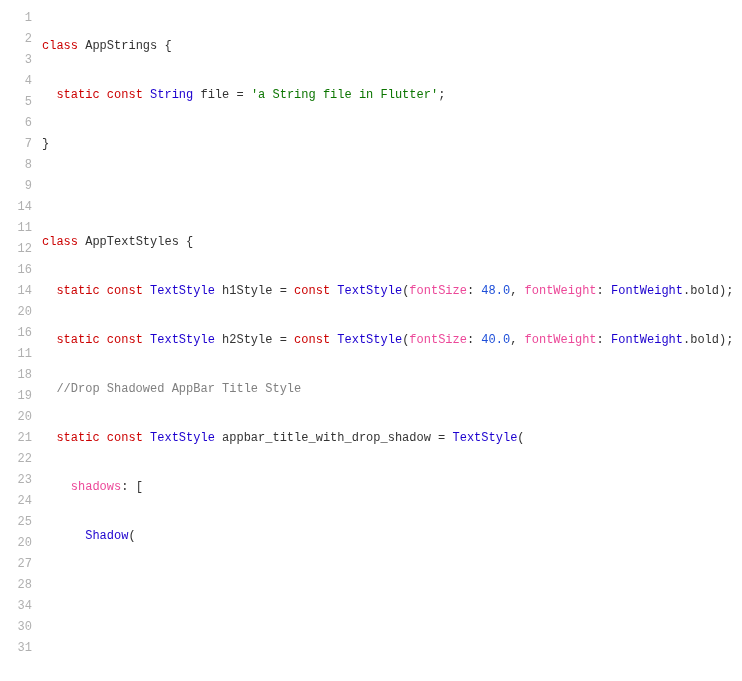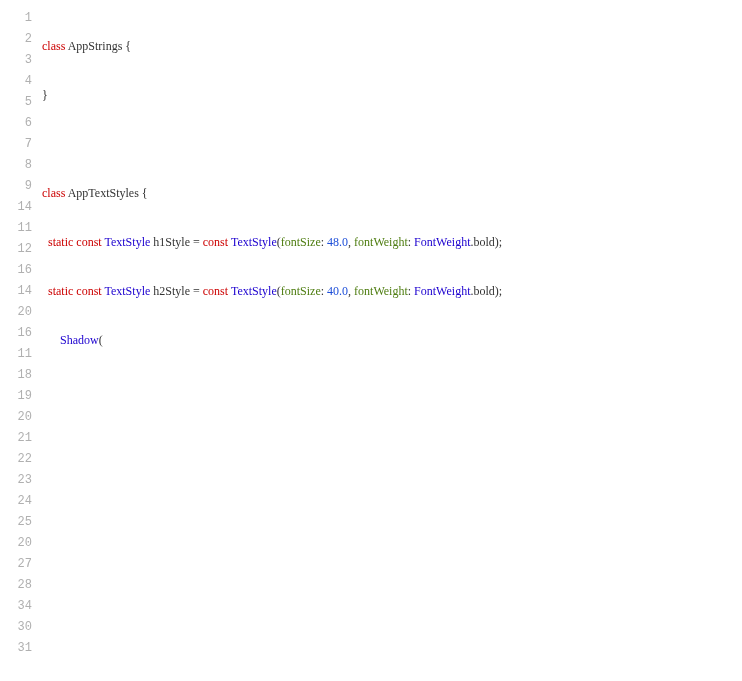--- a/index.html
+++ b/index.html
@@ -26,29 +26,28 @@
     height: 21px;
     line-height: 21px;
   }
   .code {
     flex: 1;
     white-space: pre;
   }
   .line {
     height: 21px;
     line-height: 21px;
-    font-family: Liberation Serif, serif;
   }
   .kw { color: #cc0000; }        
   .type { color: #1c00cf; }      
   .str { color: #0b7500; }       
   .num { color: #1d4ed8; }       
   .comment { color: #808080; }   
   .plain { color: #333333; }
-  .prop { color: #4d7c0f; }
+  .prop { color: #ec4899; }
 </style>
 </head>
 <body>
 
 <div class="editor">
   <div class="gutter">
     <div>1</div>
     <div>2</div>
     <div>3</div>
     <div>4</div>
@@ -76,25 +75,29 @@
     <div>20</div>
     <div>27</div>
     <div>28</div>
     <div>34</div>
     <div>30</div>
     <div>31</div>
   </div>
 
   <div class="code">
     <div class="line"><span class="kw">class</span> <span class="plain">AppStrings</span><span class="plain"> {</span></div>
+    <div class="line">  <span class="kw">static</span> <span class="kw">const</span> <span class="type">String</span> <span class="plain">file</span><span class="plain"> = </span><span class="str">'a String file in Flutter'</span><span class="plain">;</span></div>
     <div class="line"><span class="plain">}</span></div>
     <div class="line"></div>
     <div class="line"><span class="kw">class</span> <span class="plain">AppTextStyles</span><span class="plain"> {</span></div>
     <div class="line">  <span class="kw">static</span> <span class="kw">const</span> <span class="type">TextStyle</span> <span class="plain">h1Style</span><span class="plain"> = </span><span class="kw">const</span> <span class="type">TextStyle</span><span class="plain">(</span><span class="prop">fontSize</span><span class="plain">: </span><span class="num">48.0</span><span class="plain">, </span><span class="prop">fontWeight</span><span class="plain">: </span><span class="type">FontWeight</span><span class="plain">.</span><span class="plain">bold</span><span class="plain">)</span><span class="plain">;</span></div>
     <div class="line">  <span class="kw">static</span> <span class="kw">const</span> <span class="type">TextStyle</span> <span class="plain">h2Style</span><span class="plain"> = </span><span class="kw">const</span> <span class="type">TextStyle</span><span class="plain">(</span><span class="prop">fontSize</span><span class="plain">: </span><span class="num">40.0</span><span class="plain">, </span><span class="prop">fontWeight</span><span class="plain">: </span><span class="type">FontWeight</span><span class="plain">.</span><span class="plain">bold</span><span class="plain">)</span><span class="plain">;</span></div>
+    <div class="line">  <span class="comment">//Drop Shadowed AppBar Title Style</span></div>
+    <div class="line">  <span class="kw">static</span> <span class="kw">const</span> <span class="type">TextStyle</span> <span class="plain">appbar_title_with_drop_shadow</span><span class="plain"> = </span><span class="type">TextStyle</span><span class="plain">(</span></div>
+    <div class="line">    <span class="prop">shadows</span><span class="plain">:</span><span class="plain"> [</span></div>
     <div class="line">      <span class="type">Shadow</span><span class="plain">(</span></div>
     
     
     
     
     
     
     
     
     

